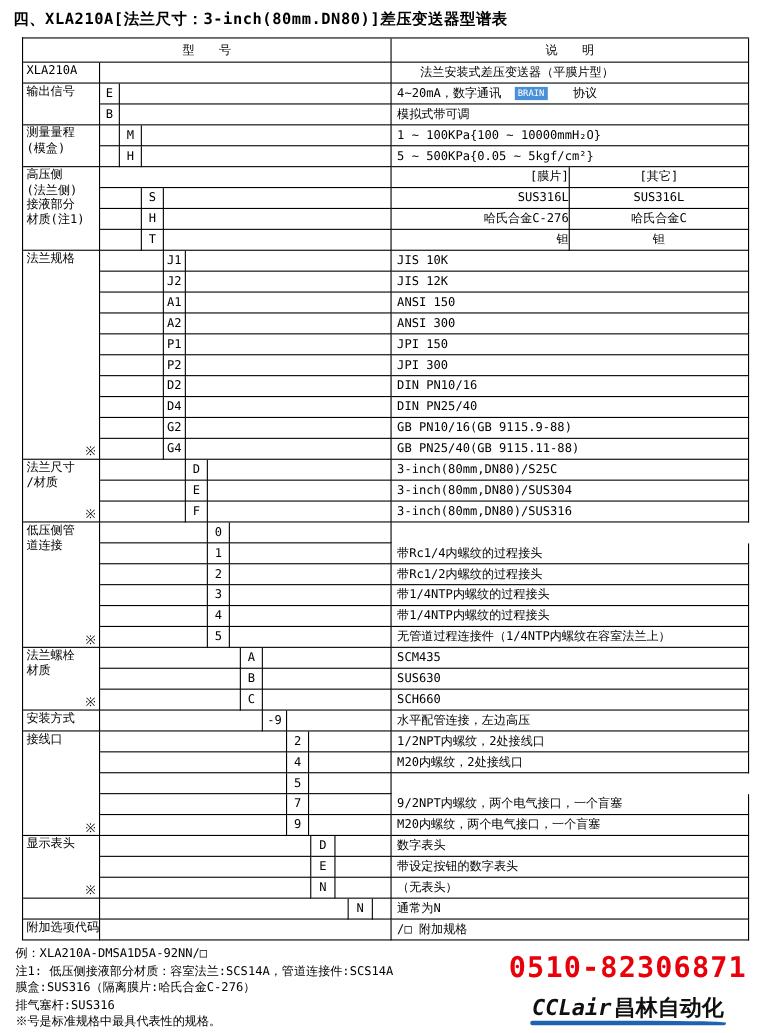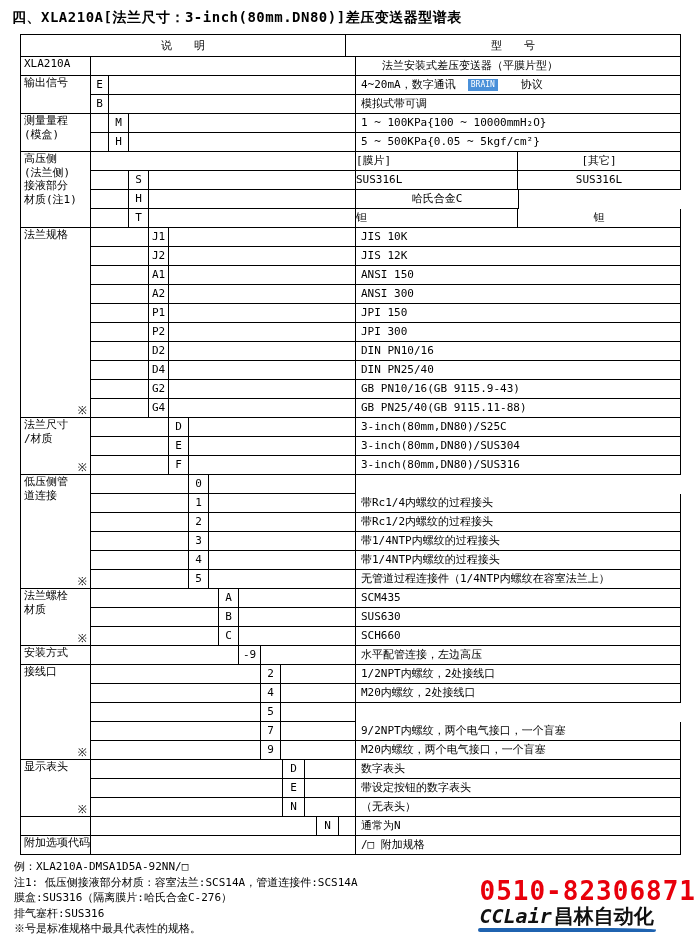--- a/index.html
+++ b/index.html
@@ -10,59 +10,59 @@
   .tbl{margin-left:20px;width:661px;border-top:1px solid #000;border-left:1px solid #000;font-size:11px}
   .row{display:flex;height:19px}
   .row.hdr{height:22px}
   .c{border-right:1px solid #000;border-bottom:1px solid #000;overflow:hidden;white-space:nowrap;line-height:18px}
   .hdr .c{line-height:21px;text-align:center}
   .mh{width:335px}
   .desc{width:325px;padding-left:5px}
   .center{text-align:center;padding-left:0}
   .pad24{padding-left:26px}
   .code{text-align:center}
-  .dhalf{width:162px;text-align:left}
+  .dhalf{width:162px;text-align:right}
   .dhalf2{width:163px;text-align:center}
   .section{display:flex}
   .rows{display:flex;flex-direction:column}
   .lblcell{width:70px;border-right:1px solid #000;border-bottom:1px solid #000;position:relative;display:flex;flex-direction:column;justify-content:flex-start;padding-left:3px;line-height:13.5px;font-size:11px}
   .star{position:absolute;right:3px;bottom:0;font-size:11px;line-height:13px}
   .s1c{width:18px}.s1t{width:247px}
   .s2l{width:18px}.s2c{width:20px}.s2t{width:227px}
   .s3l{width:38px}.s3c{width:20px}.s3t{width:207px}
   .s4l{width:58px}.s4c{width:20px}.s4t{width:187px}
   .s5l{width:78px}.s5c{width:20px}.s5t{width:167px}
   .s6l{width:98px}.s6c{width:20px}.s6t{width:147px}
   .s7l{width:128px}.s7c{width:20px}.s7t{width:117px}
   .s8l{width:148px}.s8c{width:22px}.s8t{width:95px}
   .s9l{width:170px}.s9c{width:20px}.s9t{width:75px}
   .s10l{width:192px}.s10c{width:22px}.s10t{width:51px}
   .s11l{width:226px}.s11c{width:22px}.s11t{width:17px}
   .sp265{width:265px}
   .hl{background:#4a90d9;color:#fff;font-size:8px;line-height:10px;padding:1px 3px;margin:0 23px 0 12px;display:inline-block;vertical-align:1px}
   .notes{margin:4px 0 0 14px;font-size:11px;line-height:15.5px}
-  .brand{position:absolute;right:4px;bottom:6px;text-align:left}
+  .brand{position:absolute;right:21px;bottom:6px;text-align:center}
   .phone{font-size:26px;font-weight:bold;color:#e8000b;letter-spacing:1px;line-height:28px}
-  .bn-wrap{display:inline-block;position:relative;padding-bottom:6px;margin-top:0}
+  .bn-wrap{display:inline-block;position:relative;padding-bottom:6px;margin-top:11px}
   .bname{font-size:20px;font-weight:bold;line-height:22px;color:#101010}
   .ben{font-style:italic;margin-right:2px}
   .swoosh{position:absolute;left:-2px;right:-2px;bottom:1px;height:4px;background:#1f63b0;border-radius:3px 60% 3px 3px}
 </style>
 </head>
 <body>
 
 <div class="page">
 
   <div class="title">四、XLA210A[法兰尺寸：3-inch(80mm.DN80)]差压变送器型谱表</div>
 
   <div class="tbl">
 
     <div class="row hdr">
+      <div class="c mh">型　　号</div>
       <div class="c desc center">说　　明</div>
-      <div class="c mh">型　　号</div>
     </div>
 
     <div class="section">
       <div class="lblcell">
           <div class="lbl">XLA210A</div>
         </div>
       <div class="rows">
         <div class="row">
           <div class="c sp265"></div>
           <div class="c desc pad24">法兰安装式差压变送器（平膜片型）</div>
@@ -126,20 +126,21 @@
           <div class="c s3l"></div>
           <div class="c code s3c">S</div>
           <div class="c s3t"></div>
           <div class="c dhalf">SUS316L</div>
           <div class="c dhalf2">SUS316L</div>
         </div>
         <div class="row">
           <div class="c s3l"></div>
           <div class="c code s3c">H</div>
           <div class="c s3t"></div>
+          <div class="c dhalf">哈氏合金C-276</div>
           <div class="c dhalf2">哈氏合金C</div>
         </div>
         <div class="row">
           <div class="c s3l"></div>
           <div class="c code s3c">T</div>
           <div class="c s3t"></div>
           <div class="c dhalf">钽</div>
           <div class="c dhalf2">钽</div>
         </div>
       </div>
@@ -196,21 +197,21 @@
         <div class="row">
             <div class="c s4l"></div>
             <div class="c code s4c">D4</div>
             <div class="c s4t"></div>
             <div class="c desc">DIN  PN25/40</div>
           </div>
         <div class="row">
             <div class="c s4l"></div>
             <div class="c code s4c">G2</div>
             <div class="c s4t"></div>
-            <div class="c desc">GB  PN10/16(GB  9115.9-43)</div>
+            <div class="c desc">GB  PN10/16(GB  9115.9-88)</div>
           </div>
         <div class="row">
             <div class="c s4l"></div>
             <div class="c code s4c">G4</div>
             <div class="c s4t"></div>
             <div class="c desc">GB  PN25/40(GB  9115.11-88)</div>
           </div>
       </div>
     </div>
 

